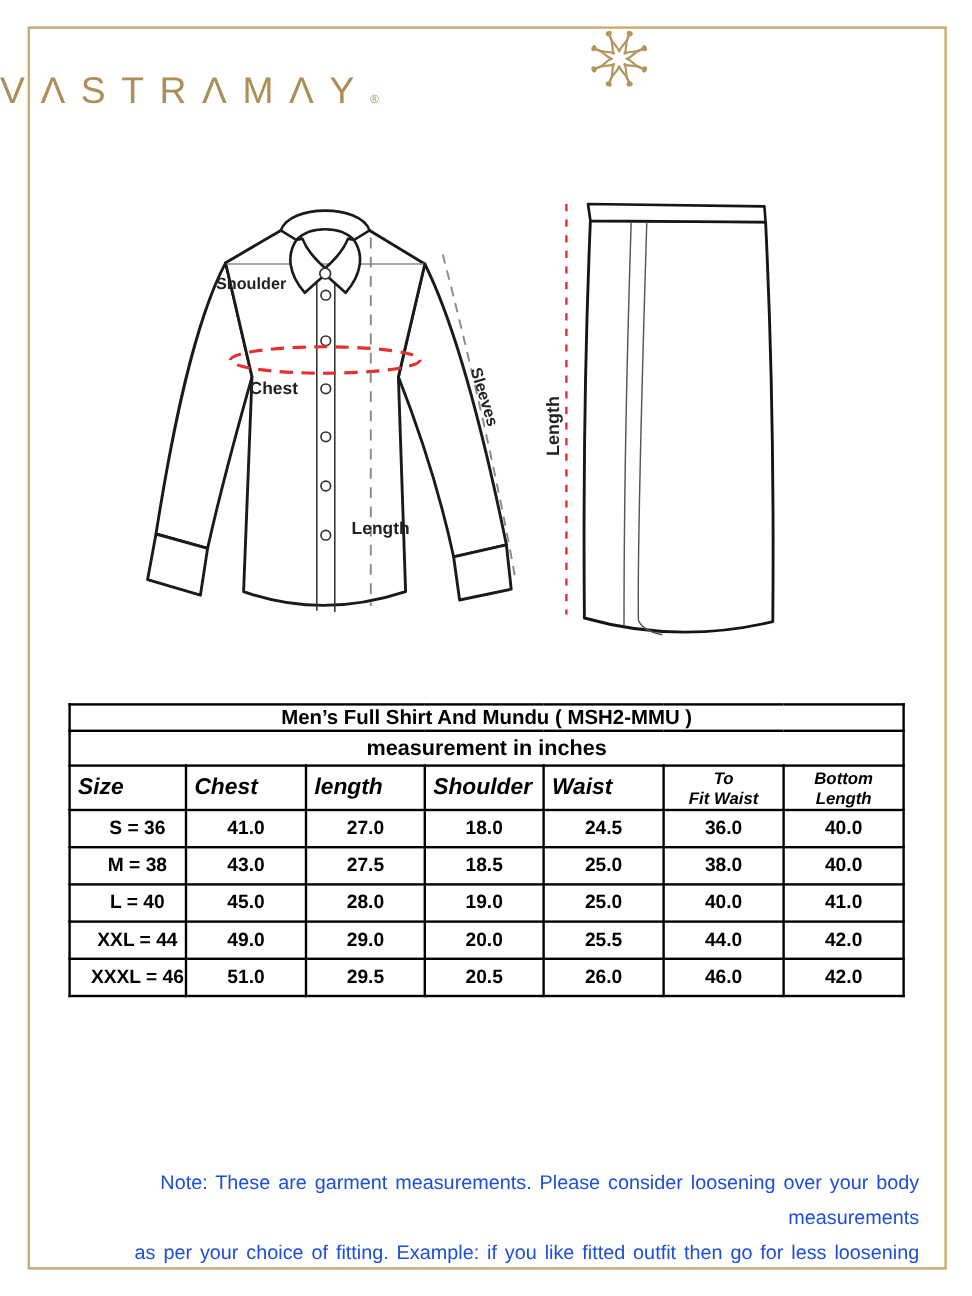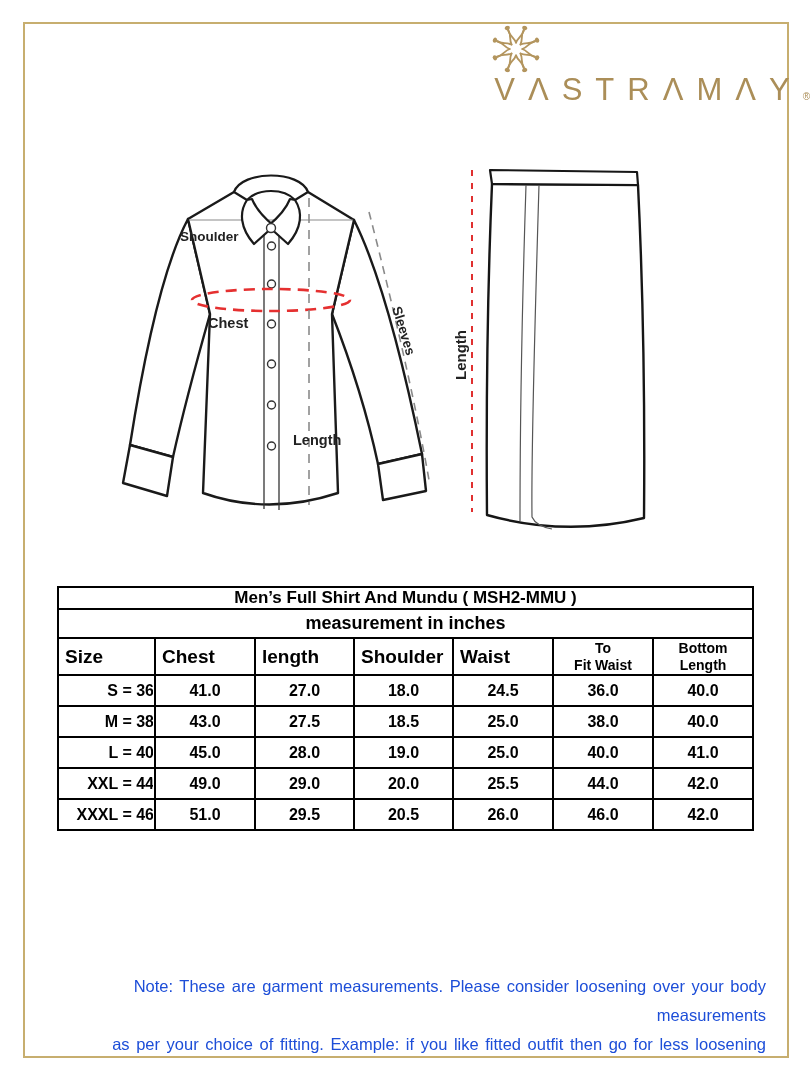--- a/index.html
+++ b/index.html
@@ -6,43 +6,43 @@
   html,body { background:#ffffff; }
   .page {
     position:relative; width:810px; height:1080px; background:#ffffff;
     font-family:"Liberation Sans", sans-serif; overflow:hidden; color:#000;
   }
   .gold-frame {
     position:absolute; left:23px; top:22px; width:766px; height:1036px;
     border:2px solid #c7ae6f; pointer-events:none;
   }
   
-  .brand { position:absolute; left:0; top:72px; width:100%; text-align:right; }
+  .brand { position:absolute; left:0; top:58px; width:100%; text-align:left; }
   .brand-text {
     font-size:31px; letter-spacing:13px; color:#ab8e58; font-weight:400;
     display:inline-block;
   }
   .brand-reg { font-size:10px; color:#ab8e58; letter-spacing:0; vertical-align:baseline; }
   .brand-mandala { position:absolute; left:487px; top:20px; }
   
   .shirt-svg  { position:absolute; left:118px; top:148px; }
   .mundu-svg  { position:absolute; left:440px; top:148px; }
   .diag-label { font-family:"Liberation Sans", sans-serif; font-weight:bold; fill:#222; }
   
   table.size-chart {
     position:absolute; left:57px; top:586px; width:695px;
     border-collapse:collapse; table-layout:fixed;
   }
   table.size-chart td, table.size-chart th { border:2px solid #000; overflow:hidden; }
   .tbl-title   { height:16px; text-align:center; font-weight:bold; font-size:17px; }
   .tbl-sub     { height:29px; text-align:center; font-weight:bold; font-size:18px; }
-  tr.hdr th    { height:37px; font-weight:bold; font-size:19px; text-align:left; padding-left:6px; }
+  tr.hdr th    { height:37px; font-weight:bold; font-size:19px; text-align:left; padding-left:6px;font-style:italic; }
   tr.hdr th.small-hdr { font-size:14px; text-align:center; padding-left:0; line-height:1.15; white-space:pre-line; }
   tbody.rows td { height:31px; font-weight:bold; font-size:16px; text-align:center; }
-  tbody.rows td.size-col { text-align:right; padding-left:16px;border-radius:13px; }
+  tbody.rows td.size-col { text-align:center; padding-left:16px; }
   
   .note {
     position:absolute; left:40px; top:972px; width:726px; text-align:right;
     font-size:16.5px; line-height:29px; color:#1d4ed8; word-spacing:2px;
   }
 </style>
 </head>
 <body>
 
 <div class="page">

